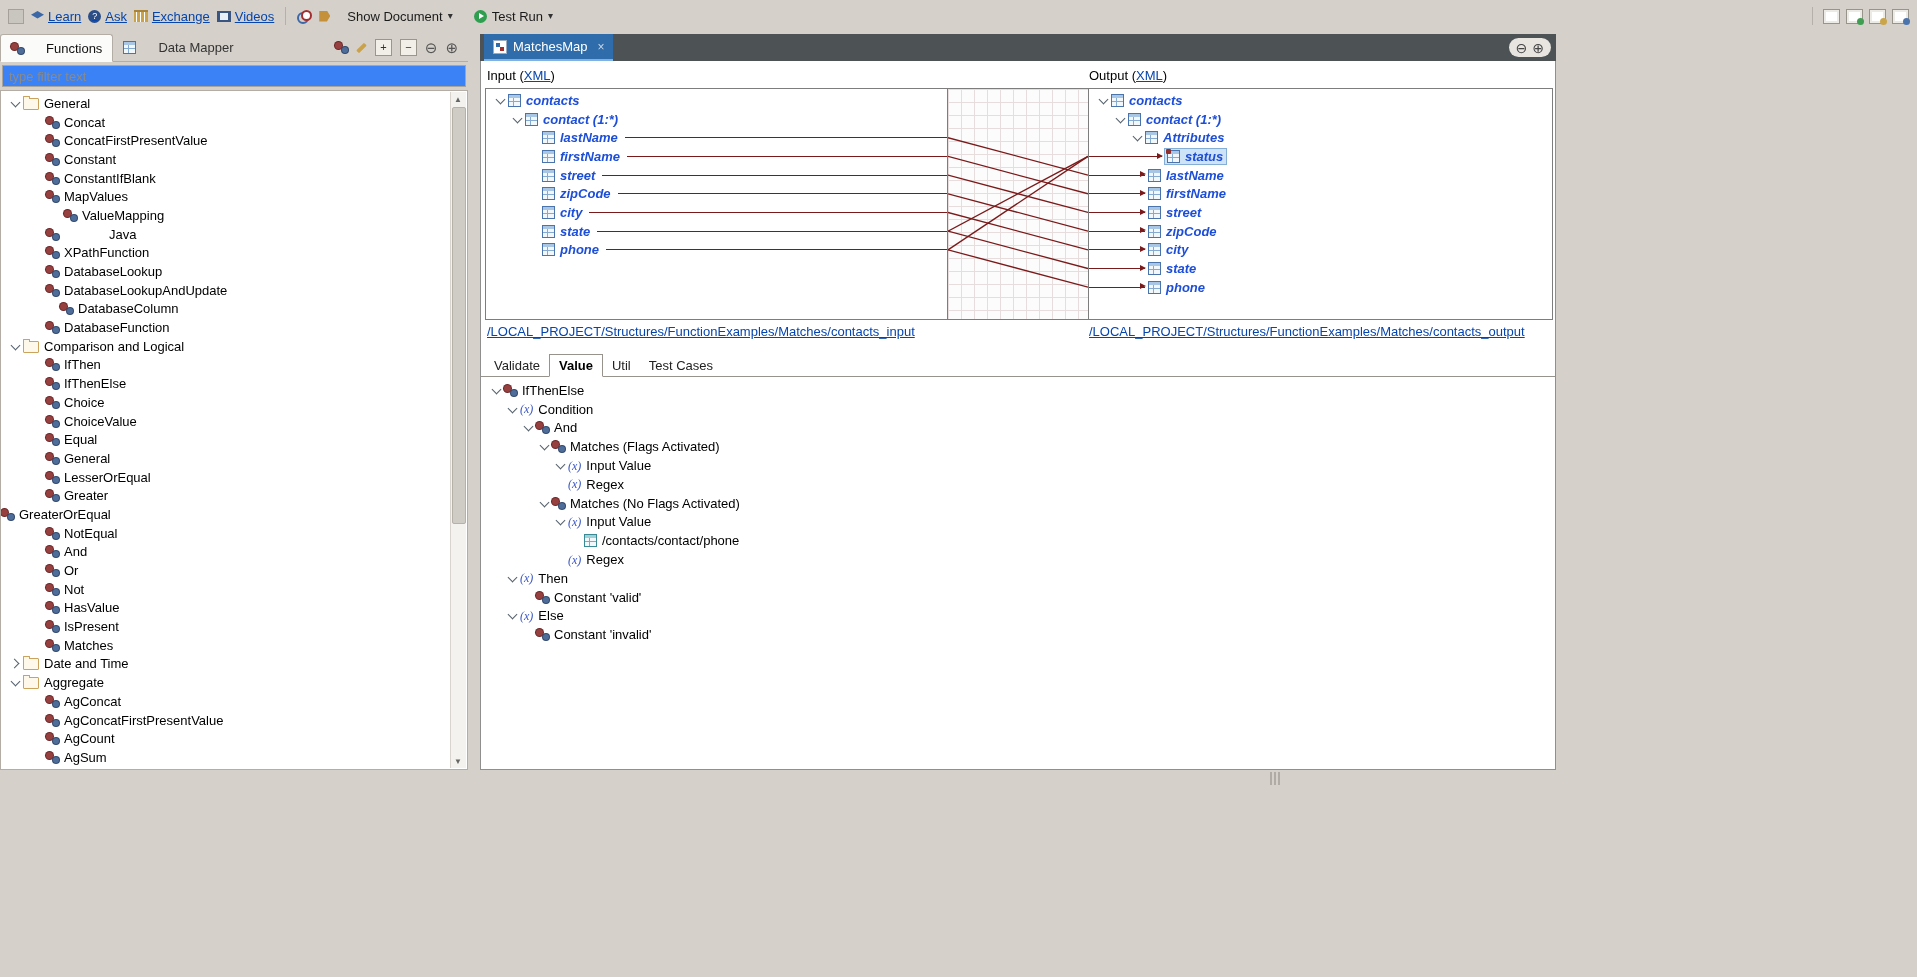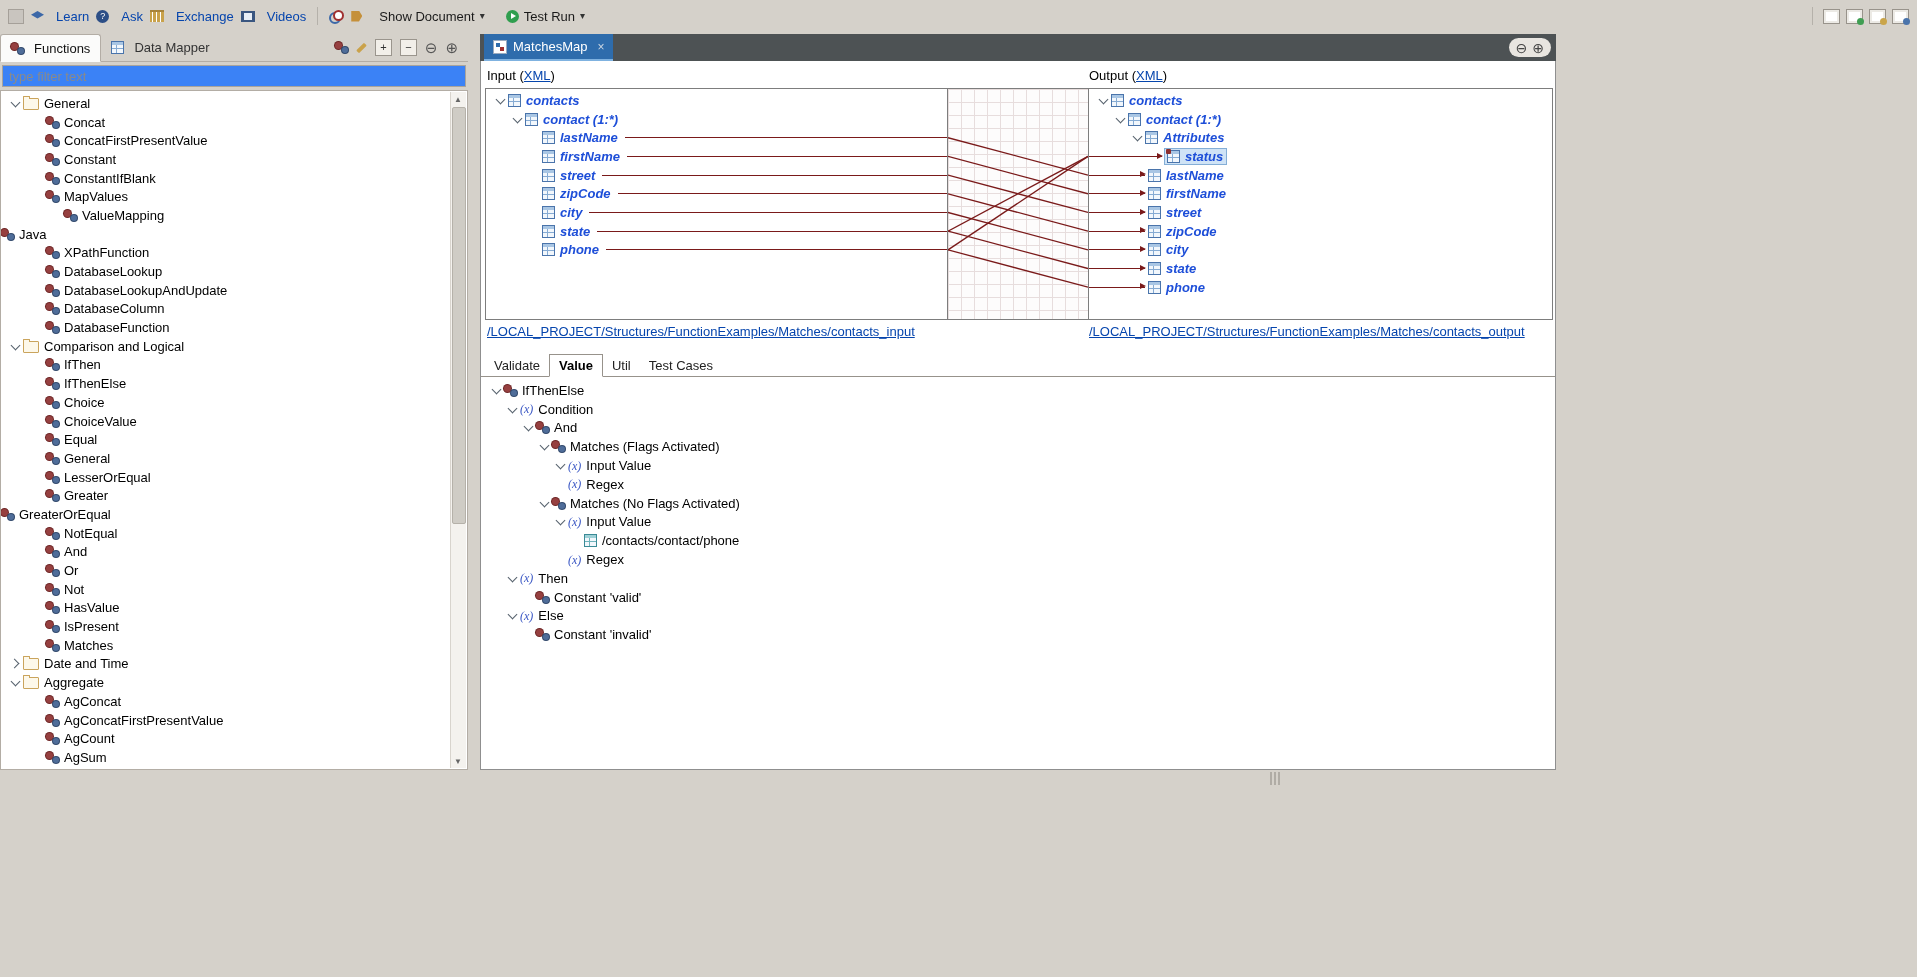--- a/index.html
+++ b/index.html
@@ -3,21 +3,21 @@
 <meta charset="utf-8">
 <style>
   html,body{margin:0;padding:0;}
   body{
     width:1917px;height:977px;overflow:hidden;position:relative;
     background:#d5d1ca;font-family:"Liberation Sans",sans-serif;font-size:13px;color:#111;
   }
   
   .topbar{position:absolute;top:0;left:0;right:0;height:32px;display:flex;align-items:center;padding:0 8px;gap:7px;}
   .tsep{width:1px;height:18px;background:#b5b1aa;margin:0 4px;}
-  .tlink{color:#0645ad;display:flex;align-items:center;gap:12px;cursor:pointer;}
+  .tlink{color:#0645ad;text-decoration:underline;display:flex;align-items:center;gap:4px;cursor:pointer;}
   .dd{display:flex;align-items:center;gap:5px;color:#1a1a1a;cursor:pointer;}
   .caret{font-size:10px;color:#333;line-height:1;}
   .i-save{width:14px;height:13px;background:#c9c5bf;border:1px solid #a5a099;}
   .i-learn{width:13px;height:10px;background:#3c68a8;clip-path:polygon(50% 0,100% 38%,50% 76%,0 38%);}
   .i-ask{width:13px;height:13px;border-radius:50%;background:#2c4e86;color:#fff;font-size:9px;display:flex;align-items:center;justify-content:center;}
   .i-exchange{width:14px;height:10px;background:#c9a24a;border-top:2px solid #a8843a;
     background-image:linear-gradient(to right,transparent 2px,#fff 2px,#fff 3px,transparent 3px,transparent 6px,#fff 6px,#fff 7px,transparent 7px,transparent 10px,#fff 10px,#fff 11px,transparent 11px);}
   .i-videos{width:14px;height:11px;background:#3a5680;position:relative;}
   .i-videos::before{content:"";position:absolute;left:3px;right:3px;top:2px;bottom:2px;background:#e8eef6;}
   .i-chain{width:15px;height:12px;position:relative;}
@@ -29,21 +29,21 @@
   .rcluster{margin-left:auto;display:flex;align-items:center;gap:6px;}
   .wicon{width:15px;height:13px;border:1px solid #98938b;background:#eceae5;position:relative;}
   .wicon::before{content:"";position:absolute;inset:2px;background:#fff;}
   .w2::after{content:"";position:absolute;right:-2px;bottom:-2px;width:7px;height:7px;background:#3f9e52;border-radius:50%;}
   .w3::after{content:"";position:absolute;right:-2px;bottom:-2px;width:7px;height:7px;background:#caa54a;border-radius:50%;}
   .w4::after{content:"";position:absolute;right:-2px;bottom:-2px;width:7px;height:7px;background:#4a74ab;border-radius:50%;}
 
   
   .leftpanel{position:absolute;top:34px;left:0;width:468px;height:736px;display:flex;flex-direction:column;}
   .lp-tabrow{height:27px;display:flex;align-items:stretch;border-bottom:1px solid #b3ada5;}
-  .lp-tab{display:flex;align-items:center;gap:10px;padding:0 10px;color:#333;cursor:pointer;}
+  .lp-tab{display:flex;align-items:center;gap:22px;padding:0 10px;color:#333;cursor:pointer;}
   .lp-tab.active{background:#fbfbfa;border:1px solid #b3ada5;border-bottom:1px solid #fbfbfa;margin-bottom:-1px;border-radius:3px 3px 0 0;color:#111;}
   .lp-tools{margin-left:auto;display:flex;align-items:center;gap:8px;padding-right:10px;}
   .pencil{width:11px;height:4px;background:#caa24a;transform:rotate(-45deg);border-radius:1px;}
   .boxbtn{width:15px;height:15px;border:1px solid #9a958d;background:#f2efe9;display:flex;align-items:center;justify-content:center;font-size:11px;color:#333;line-height:1;cursor:pointer;}
   .circbtn{font-size:15px;color:#555;line-height:1;cursor:pointer;}
   .filter{margin:3px 2px;height:20px;border:1px solid #a9a49c;background:#3b82f6;padding:0 6px;font:13px "Liberation Sans",sans-serif;color:#333;}
   .filter::placeholder{color:#8a8a8a;}
   .fn-tree{flex:1;background:#fff;border:1px solid #b3ada5;position:relative;overflow:hidden;padding-top:3px;}
   .trow{height:18.7px;display:flex;align-items:center;white-space:nowrap;cursor:default;}
   .tlabel{margin-left:5px;color:#000;}
@@ -193,37 +193,37 @@
           <span class="tlabel">ConstantIfBlank</span>
         </div>
         <div class="trow" style="padding-left: 45px;">
           <span class="fnicon"></span>
           <span class="tlabel">MapValues</span>
         </div>
         <div class="trow" style="padding-left: 63px;">
           <span class="fnicon"></span>
           <span class="tlabel">ValueMapping</span>
         </div>
-        <div class="trow" style="">
+        <div class="trow" style="padding-left: 45px; gap: 45px;">
           <span class="fnicon"></span>
           <span class="tlabel">Java</span>
         </div>
         <div class="trow" style="padding-left: 45px;">
           <span class="fnicon"></span>
           <span class="tlabel">XPathFunction</span>
         </div>
         <div class="trow" style="padding-left: 45px;">
           <span class="fnicon"></span>
           <span class="tlabel">DatabaseLookup</span>
         </div>
         <div class="trow" style="padding-left: 45px;">
           <span class="fnicon"></span>
           <span class="tlabel">DatabaseLookupAndUpdate</span>
         </div>
-        <div class="trow" style="padding-left: 45px;">
+        <div class="trow" style="padding-left: 45px; margin-left: 14px;">
           <span class="fnicon"></span>
           <span class="tlabel">DatabaseColumn</span>
         </div>
         <div class="trow" style="padding-left: 45px;">
           <span class="fnicon"></span>
           <span class="tlabel">DatabaseFunction</span>
         </div>
         <div class="trow" style="padding-left: 6px;">
           <span class="chevslot">
             <span class="chev"></span>

